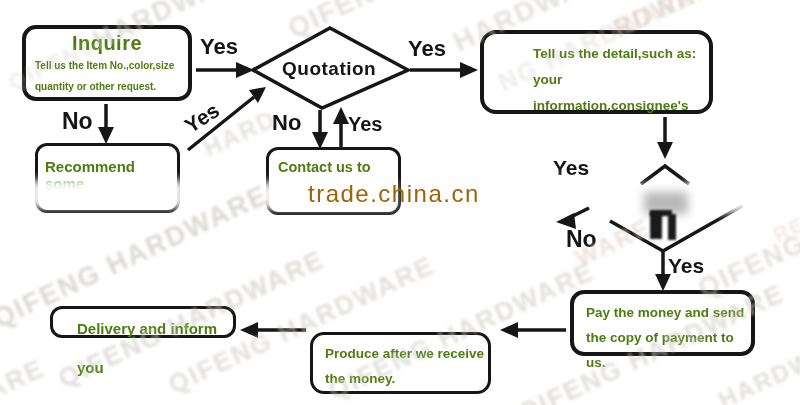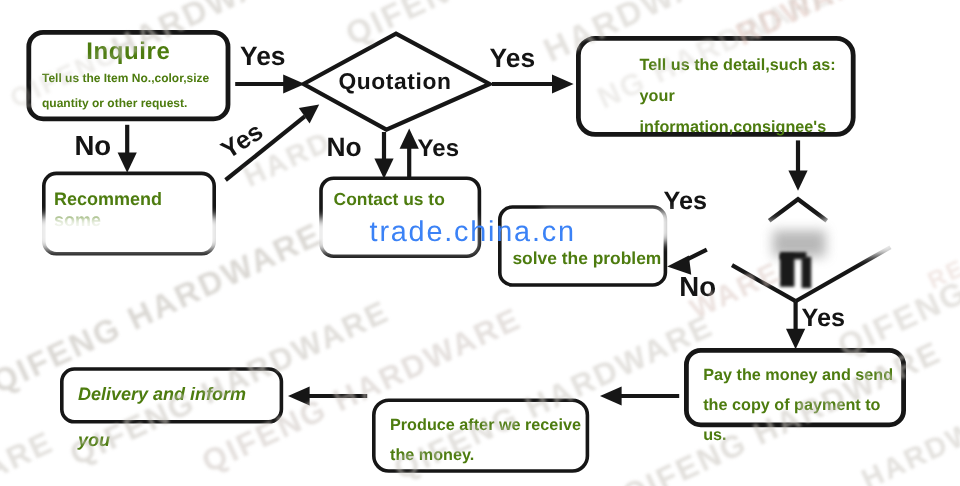--- a/index.html
+++ b/index.html
@@ -12,21 +12,21 @@
     position:absolute;background:#ffffff;border:4px solid #161616;border-radius:14px;
     box-sizing:border-box;z-index:2;font-weight:bold;color:#4d7c0f;
   }
   .lbl{position:absolute;z-index:2;font-weight:bold;color:#141414;}
   .patch{position:absolute;background:rgba(255,255,255,0.93);filter:blur(4px);z-index:3;}
   .remnant{position:absolute;z-index:3;}
   .wm{position:absolute;z-index:4;font-weight:bold;letter-spacing:2px;white-space:nowrap;
       transform-origin:left center;transform:rotate(-25deg);filter:blur(1.4px);pointer-events:none;}
   .center-wm{
     position:absolute;left:308px;top:180px;z-index:4;font-size:24px;font-weight:400;
-    color:#3b82f6;letter-spacing:1.5px;filter:blur(0.6px);pointer-events:none;
+    color:#a16207;letter-spacing:1.5px;filter:blur(0.6px);pointer-events:none;
   }
   .title-line{text-align:center;font-size:20px;padding-top:3px;letter-spacing:0.5px;}
   .small-line{font-size:10px;padding-left:9px;line-height:21px;}
   .med-lines{font-size:13.5px;line-height:26px;padding:7px 0 0 12px;}
 </style>
 </head>
 <body>
 
 <div class="stage">
 
@@ -92,35 +92,32 @@
   </div>
 
   <div class="node" style="left:35px;top:143px;width:145px;height:70px;border-width:3.5px;border-radius:12px;font-size:15px;padding:12px 0 0 7px;">
     <span>Recommend some</span>
   </div>
 
   <div class="node" style="left:266px;top:147px;width:135px;height:68px;border-width:3.5px;border-radius:12px;font-size:14.5px;padding:9px 0 0 9px;">
     <span>Contact us to</span>
   </div>
 
-  <div class="node" style="left:415px;top:171px;width:141px;height:68px;border-width:3.5px;border-radius:12px;font-size:14.5px;padding:34px 0 0 9px;">
-    <span>solve the problem</span>
-  </div>
 
   <div class="node" style="left:570px;top:290px;width:185px;height:66px;font-size:13.5px;line-height:25px;padding:6px 0 0 12px;">
     <div>Pay the money and send</div>
     <div>the copy of payment to us.</div>
   </div>
 
   <div class="node" style="left:310px;top:292px;width:181px;height:62px;border-width:3.5px;font-size:13.5px;line-height:25px;padding:6px 0 0 12px;margin-top:40px;">
     <div>Produce after we receive</div>
     <div>the money.</div>
   </div>
 
-  <div class="node" style="left:50px;top:306px;width:186px;height:47px;border-width:3.5px;border-radius:12px;font-size:15px;line-height:39px;padding-left:12px;font-style:italic;">
+  <div class="node" style="left:50px;top:306px;width:186px;height:32px;border-width:3.5px;border-radius:12px;font-size:15px;line-height:39px;padding-left:24px;">
     <span>Delivery and inform you</span>
   </div>
 
   <div class="lbl" style="left:200px;top:34px;font-size:22px;">Yes</div>
   <div class="lbl" style="left:408px;top:36px;font-size:22px;">Yes</div>
   <div class="lbl" style="left:62px;top:108px;font-size:23px;">No</div>
   <div class="lbl" style="left:184px;top:106px;font-size:21px;transform:rotate(-33deg);">Yes</div>
   <div class="lbl" style="left:272px;top:110px;font-size:22px;">No</div>
   <div class="lbl" style="left:348px;top:113px;font-size:20px;">Yes</div>
   <div class="lbl" style="left:553px;top:156px;font-size:21px;">Yes</div>

